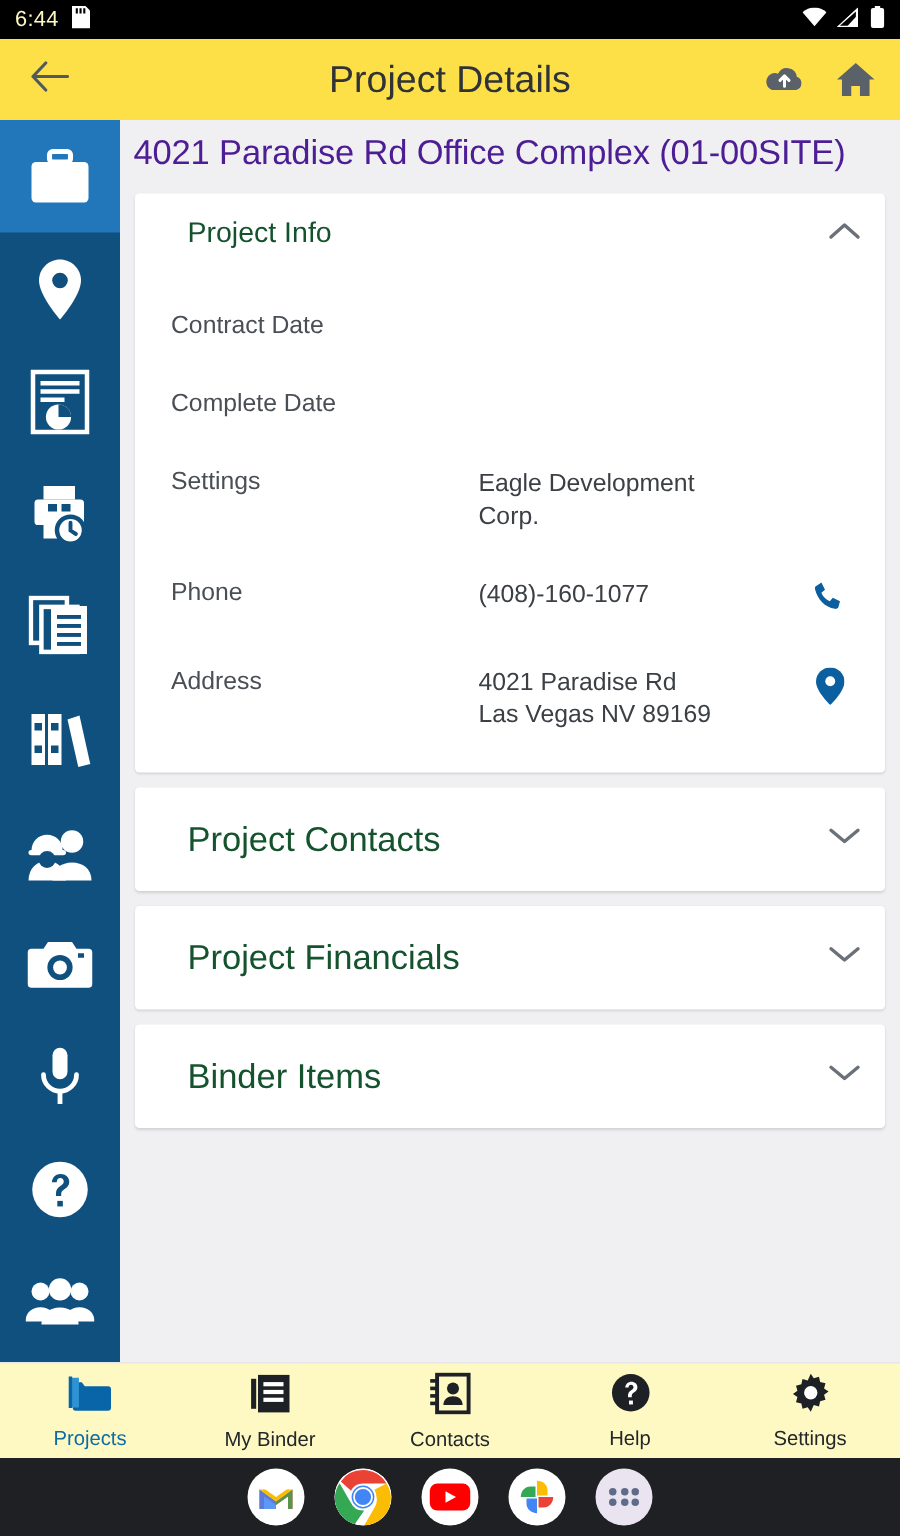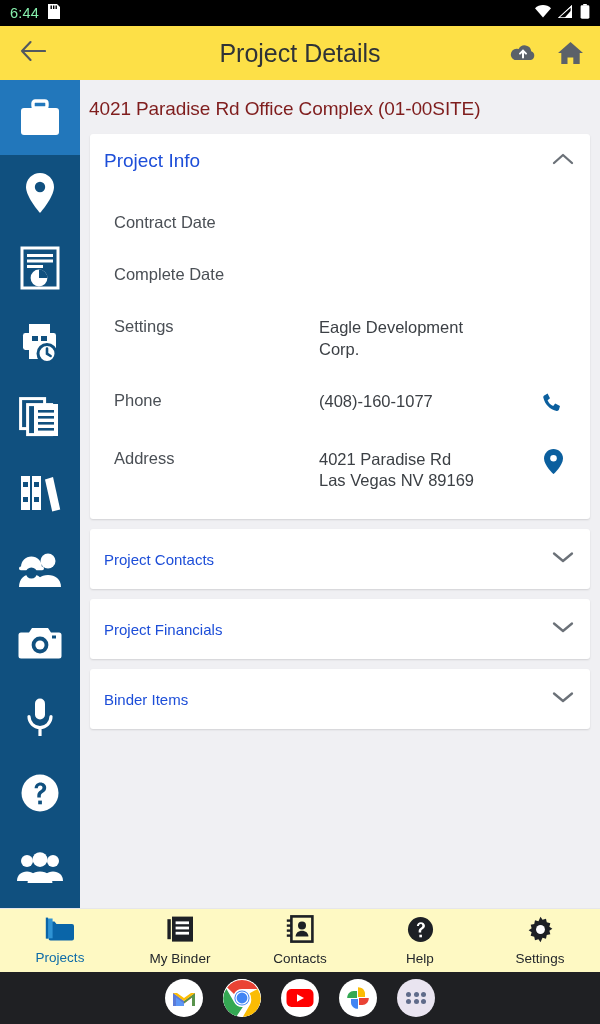--- a/index.html
+++ b/index.html
@@ -6,21 +6,21 @@
   html, body {
     width: 600px; height: 1024px;
     font-family: "Liberation Sans", sans-serif;
     background: #000;
     overflow: hidden;
   }
   #app { position: relative; width: 600px; height: 1024px; background: #f0f0f3; }
 
   
   .statusbar {
-    height: 26px; background: #000; color: #86efac;
+    height: 26px; background: #000; color: #fef9c3;
     display: flex; align-items: center; justify-content: space-between;
     padding: 0 10px; font-size: 14px;
   }
   .sb-left { display: flex; align-items: center; gap: 9px; }
   .sb-right { display: flex; align-items: center; gap: 7px; }
   .sb-time { font-size: 14.5px; letter-spacing: .2px; }
 
   
   .appbar {
     height: 54px; background: #fde047;
@@ -48,50 +48,50 @@
     width: 80px; height: 75px;
     display: flex; align-items: center; justify-content: center;
     cursor: pointer;
   }
   .rail-item.active { background: #2277bb; }
   .rail-item svg { display: block; }
 
   
   .content { flex: 1; background: #f0f0f3; overflow: hidden; }
   .proj-title {
-    font-size: 19px; color: #7f1d1d; font-weight: 400;
-    padding: 18px 16px 14px 9px; letter-spacing: -0.1px;
+    font-size: 23px; color: #4c1d95; font-weight: 400;
+    padding: 8px 16px 14px 9px; letter-spacing: -0.1px;
   }
   .card {
     background: #fff; margin: 0 10px 10px 10px; border-radius: 3px;
     box-shadow: 0 1px 2px rgba(0,0,0,.13);
   }
   .card-head {
     display: flex; align-items: center; justify-content: space-between;
     padding: 16px 16px 16px 14px; cursor: pointer;
   }
-  .card-head-title { font-size: 19px; color: #1d4ed8; }
+  .card-head-title { font-size: 19px; color: #14532d; margin-left: 21px; }
   .card-body { padding: 4px 0 18px 0; }
   .field-row {
     display: flex; align-items: flex-start;
     padding: 9px 14px 9px 24px; min-height: 52px;
   }
   .field-label {
     width: 205px; flex: none; font-size: 16.5px; color: #4a4f55;
     padding-top: 12px;
   }
   .field-value {
     flex: 1; font-size: 16.5px; color: #3c4045; line-height: 1.32;
     padding-top: 12px; white-space: pre-line;
   }
   .field-action { width: 46px; flex: none; display: flex; justify-content: center; padding-top: 12px; cursor: pointer; }
 
   .collapsed-card { margin: 0 10px 10px 10px; }
   .collapsed-card .card-head { padding: 21px 16px 21px 14px; }
-  .collapsed-card .card-head-title { font-size: 15px; font-weight: 400; }
+  .collapsed-card .card-head-title { font-size: 23px; font-weight: 400; }
 
   
   .bottomnav {
     height: 64px; background: #fef9c3; display: flex; align-items: center;
     border-top: 1px solid #e6e6ea;
   }
   .nav-item {
     flex: 1; display: flex; flex-direction: column; align-items: center;
     justify-content: center; gap: 4px; cursor: pointer;
   }

